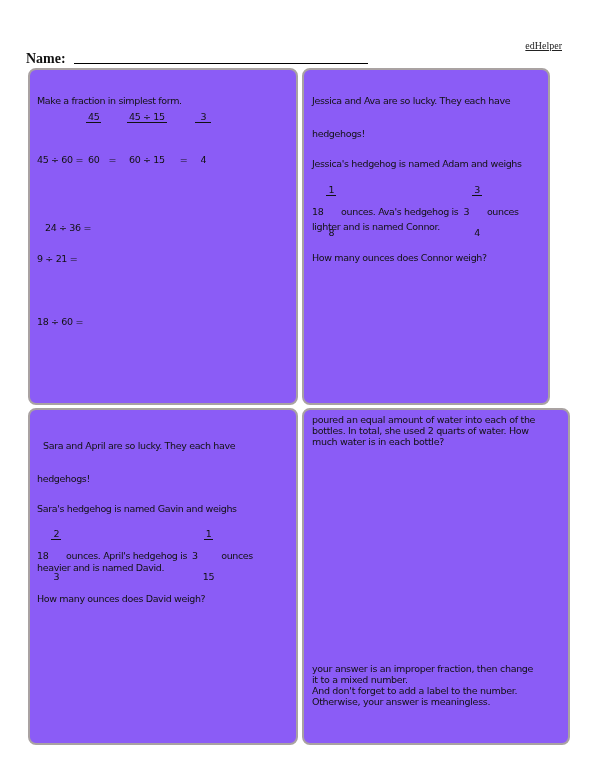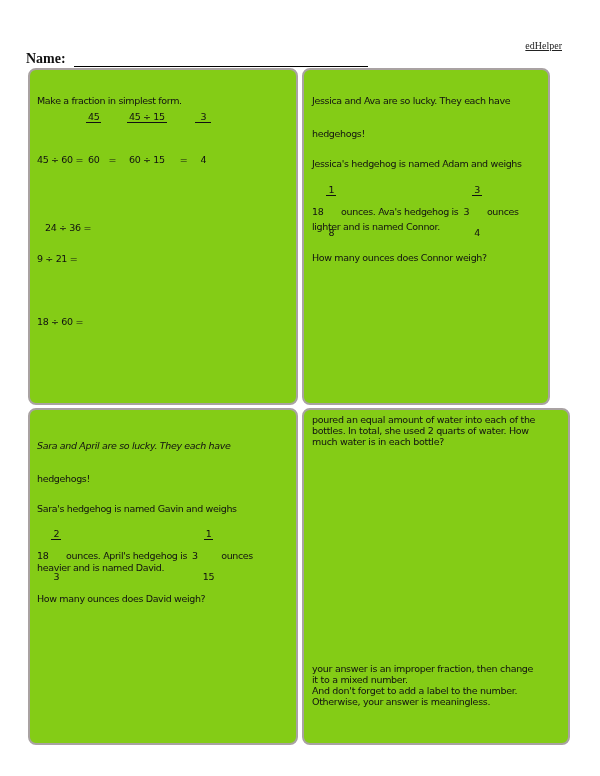--- a/index.html
+++ b/index.html
@@ -7,29 +7,29 @@
     width: 600px; height: 776px; background: #ffffff; position: relative;
     font-family: "DejaVu Sans", sans-serif; color: #111; overflow: hidden;
   }
   .brand {
     position: absolute; right: 38px; top: 40px;
     font-family: "Liberation Serif", serif; font-size: 10px; color: #222; text-decoration: underline;
   }
   .name-row {
     position: absolute; left: 26px; top: 51px;
     font-family: "Liberation Serif", serif; font-weight: bold; font-size: 14px;
-    display: flex; align-items: flex-end;
+    display: flex; align-items: flex-start;
   }
   .name-line {
     display: inline-block; width: 294px; border-bottom: 1px solid #000;
     margin-left: 8px; height: 12px;
   }
   .box {
     position: absolute; border: 2px solid #a9a2a2; border-radius: 8px;
-    box-sizing: border-box; background: #84cc16;
+    box-sizing: border-box; background: #8b5cf6;
   }
   #box1 { left: 28px; top: 68px; width: 270px; height: 337px; }
   #box2 { left: 302px; top: 68px; width: 248px; height: 337px; }
   #box3 { left: 28px; top: 408px; width: 270px; height: 337px; }
   #box4 { left: 302px; top: 408px; width: 268px; height: 337px; }
   .t { position: absolute; font-size: 9.5px; letter-spacing: -0.35px; white-space: nowrap; }
   .frac {
     display: inline-flex; flex-direction: column; align-items: center;
     vertical-align: middle; margin: 0 3px; line-height: 1.05; gap: 32px;
   }
@@ -87,21 +87,21 @@
       <span class="num">3</span>
       <span class="den">4</span>
     </span>
     <span style="margin-left:2px;">ounces</span>
   </div>
   <div class="t" style="left:8px; top:151px;">lighter and is named Connor.</div>
   <div class="t" style="left:8px; top:182px;">How many ounces does Connor weigh?</div>
 </div>
 
 <div class="box" id="box3">
-  <div class="t" style="left:7px; top:30px;font-style:italic;">Sara and April are so lucky.  They each have</div>
+  <div class="t" style="left:13px; top:30px;">Sara and April are so lucky.  They each have</div>
   <div class="t" style="left:7px; top:63px;">hedgehogs!</div>
   <div class="t" style="left:7px; top:93px;">Sara's hedgehog is named Gavin and weighs</div>
   <div class="t" style="left:7px; top:119px; display:flex; align-items:center;">
     <span>18</span>
     <span class="frac">
       <span class="num">2</span>
       <span class="den">3</span>
     </span>
     <span style="margin-left:2px;">ounces. April's hedgehog is</span>
     <span style="margin-left:5px;">3</span>

